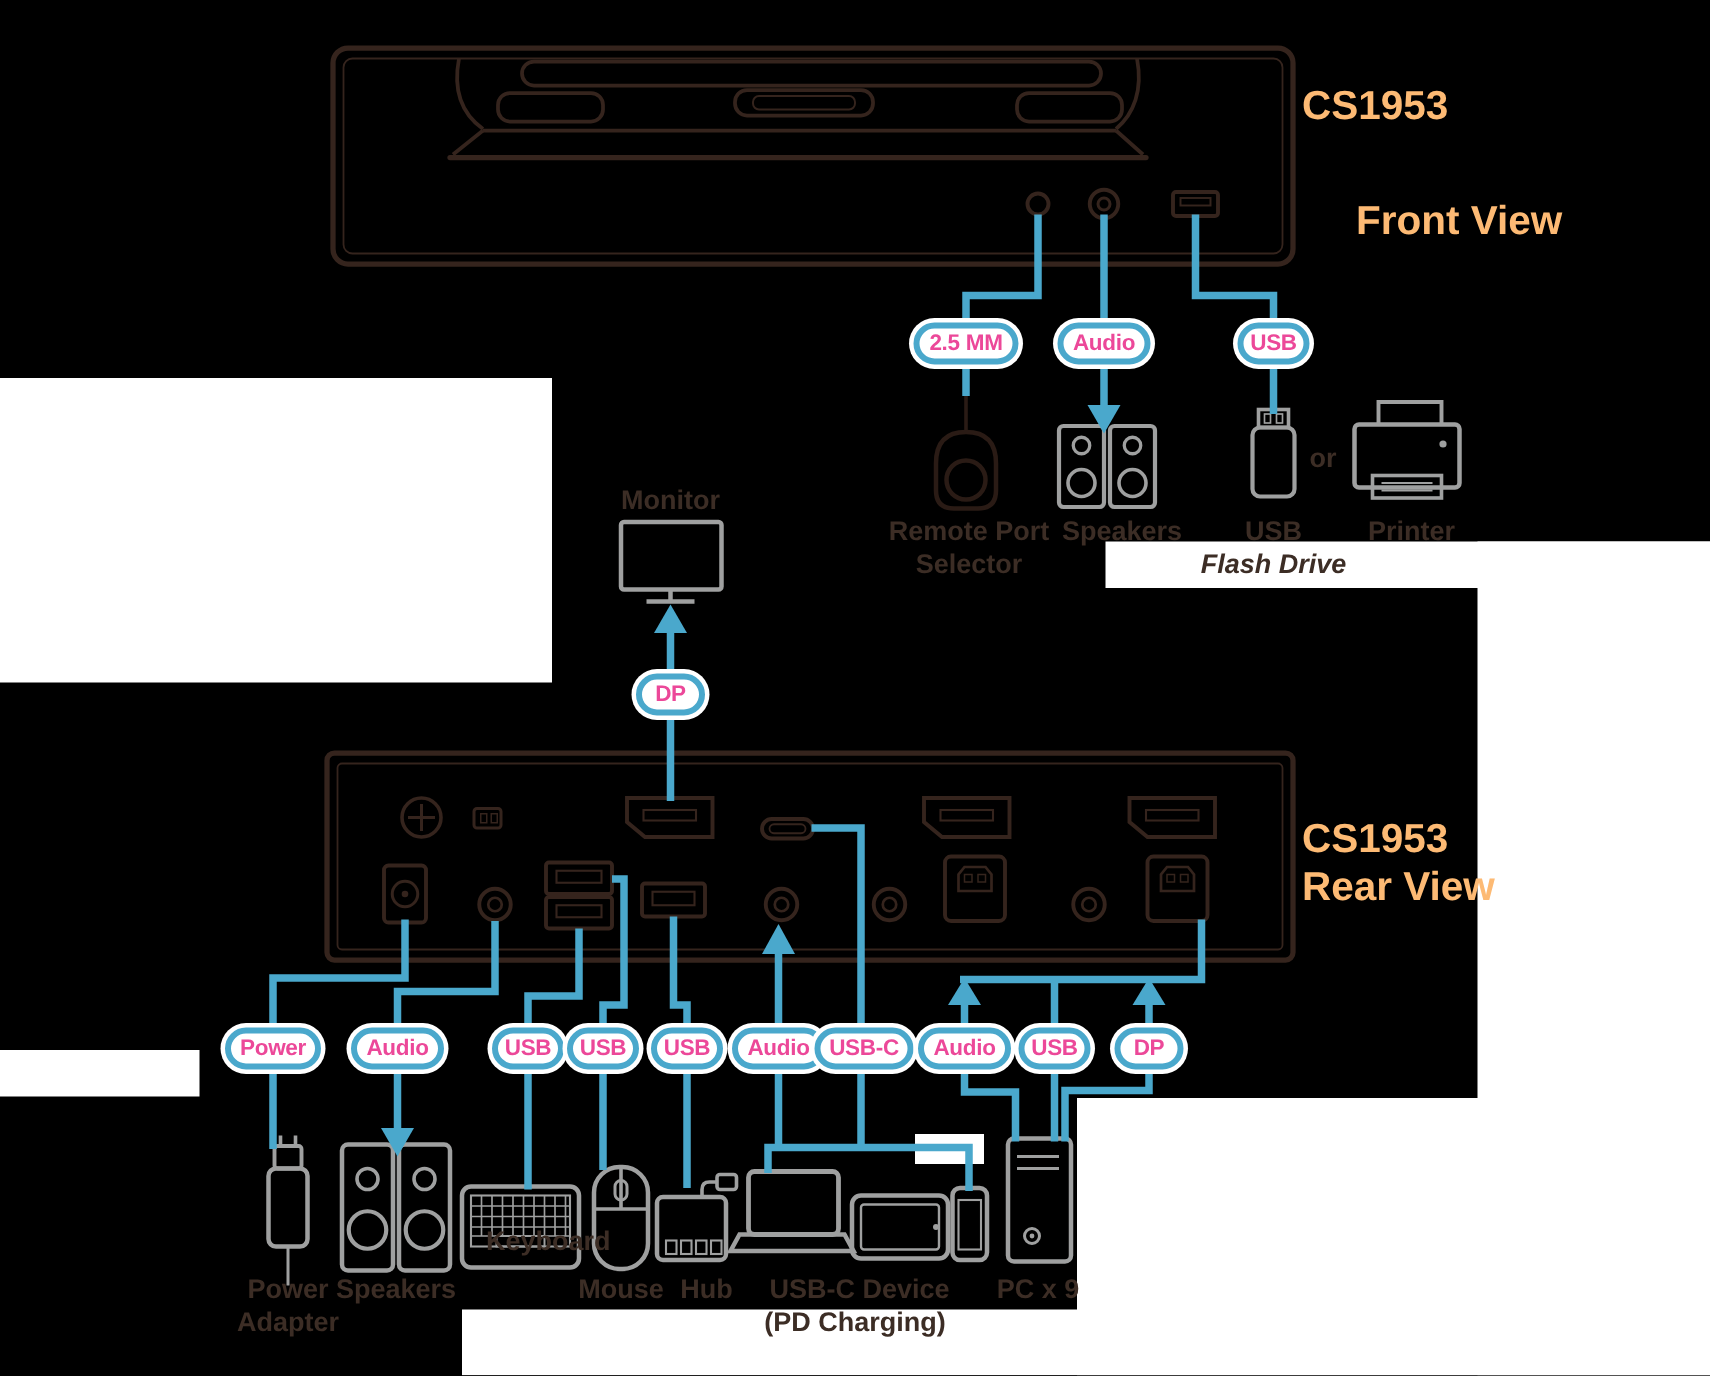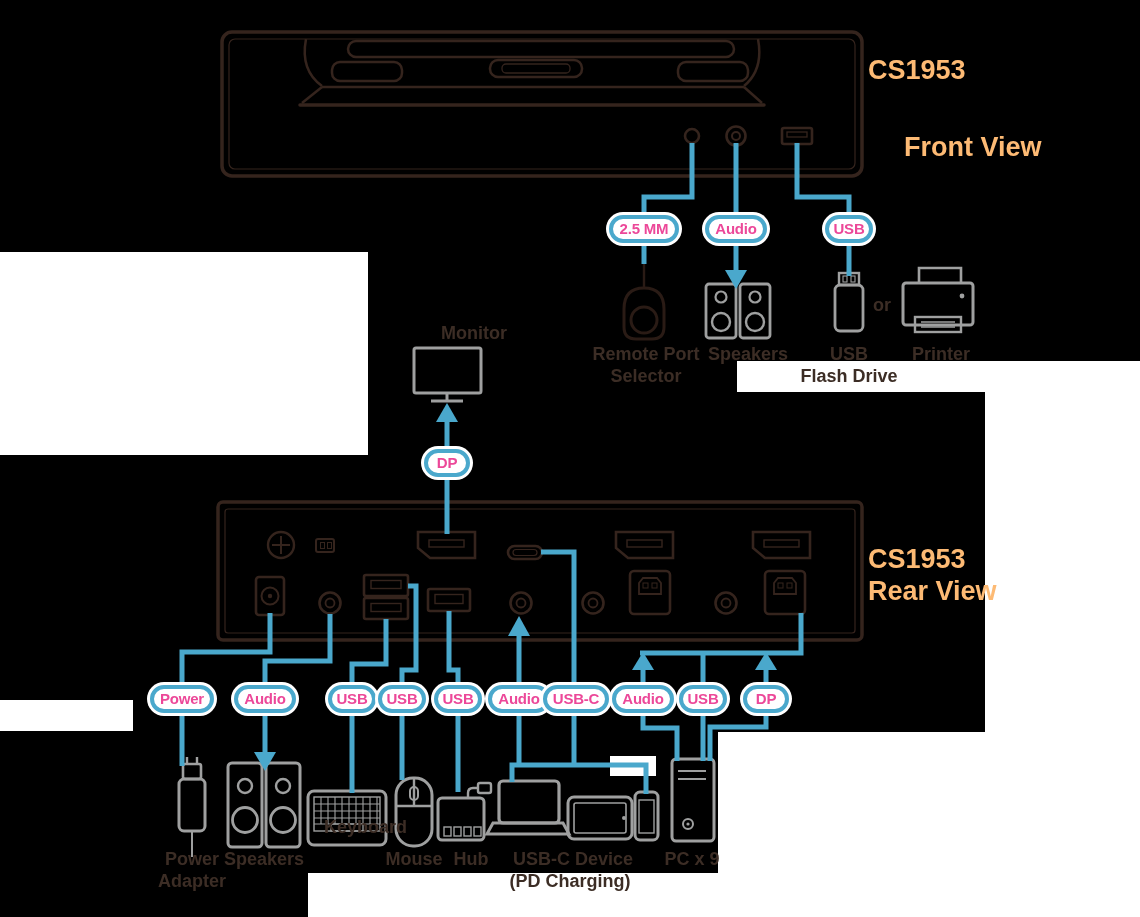--- a/index.html
+++ b/index.html
@@ -265,26 +265,26 @@
       <polygon points="755,670 777,670 766,652"></polygon>
       <polygon points="254,752 276,752 265,771"></polygon>
     </g>
   </svg>
 
   <div class="model" style="left:868px;top:54px;">CS1953</div>
   <div class="model" style="left:904px;top:86px;margin-top:45px;">Front View</div>
   <div class="model" style="left:868px;top:543px;">CS1953</div>
   <div class="model" style="left:868px;top:575px;">Rear View</div>
 
-  <div class="lbl" style="left:387px;top:322px;width:120px;text-align:right;">Monitor</div>
+  <div class="lbl" style="left:387px;top:322px;width:120px;">Monitor</div>
   <div class="lbl" style="left:576px;top:343px;width:140px;">Remote Port</div>
   <div class="lbl" style="left:576px;top:365px;width:140px;">Selector</div>
   <div class="lbl" style="left:688px;top:343px;width:120px;">Speakers</div>
   <div class="lbl" style="left:789px;top:343px;width:120px;">USB</div>
-  <div class="lbl" style="left:789px;top:365px;width:120px;">Flash Drive</div>
+  <div class="lbl" style="left:789px;top:365px;width:120px;font-style:italic;">Flash Drive</div>
   <div class="lbl" style="left:852px;top:294px;width:60px;">or</div>
   <div class="lbl" style="left:881px;top:343px;width:120px;">Printer</div>
 
   <div class="lbl" style="left:132px;top:848px;width:120px;">Power</div>
   <div class="lbl" style="left:132px;top:870px;width:120px;">Adapter</div>
   <div class="lbl" style="left:204px;top:848px;width:120px;">Speakers</div>
   <div class="lbl" style="left:287px;top:816px;width:120px;text-align:right;">Keyboard</div>
   <div class="lbl" style="left:354px;top:848px;width:120px;">Mouse</div>
   <div class="lbl" style="left:401px;top:848px;width:120px;padding-left:10px;">Hub</div>
   <div class="lbl" style="left:503px;top:848px;width:140px;">USB-C Device</div>

